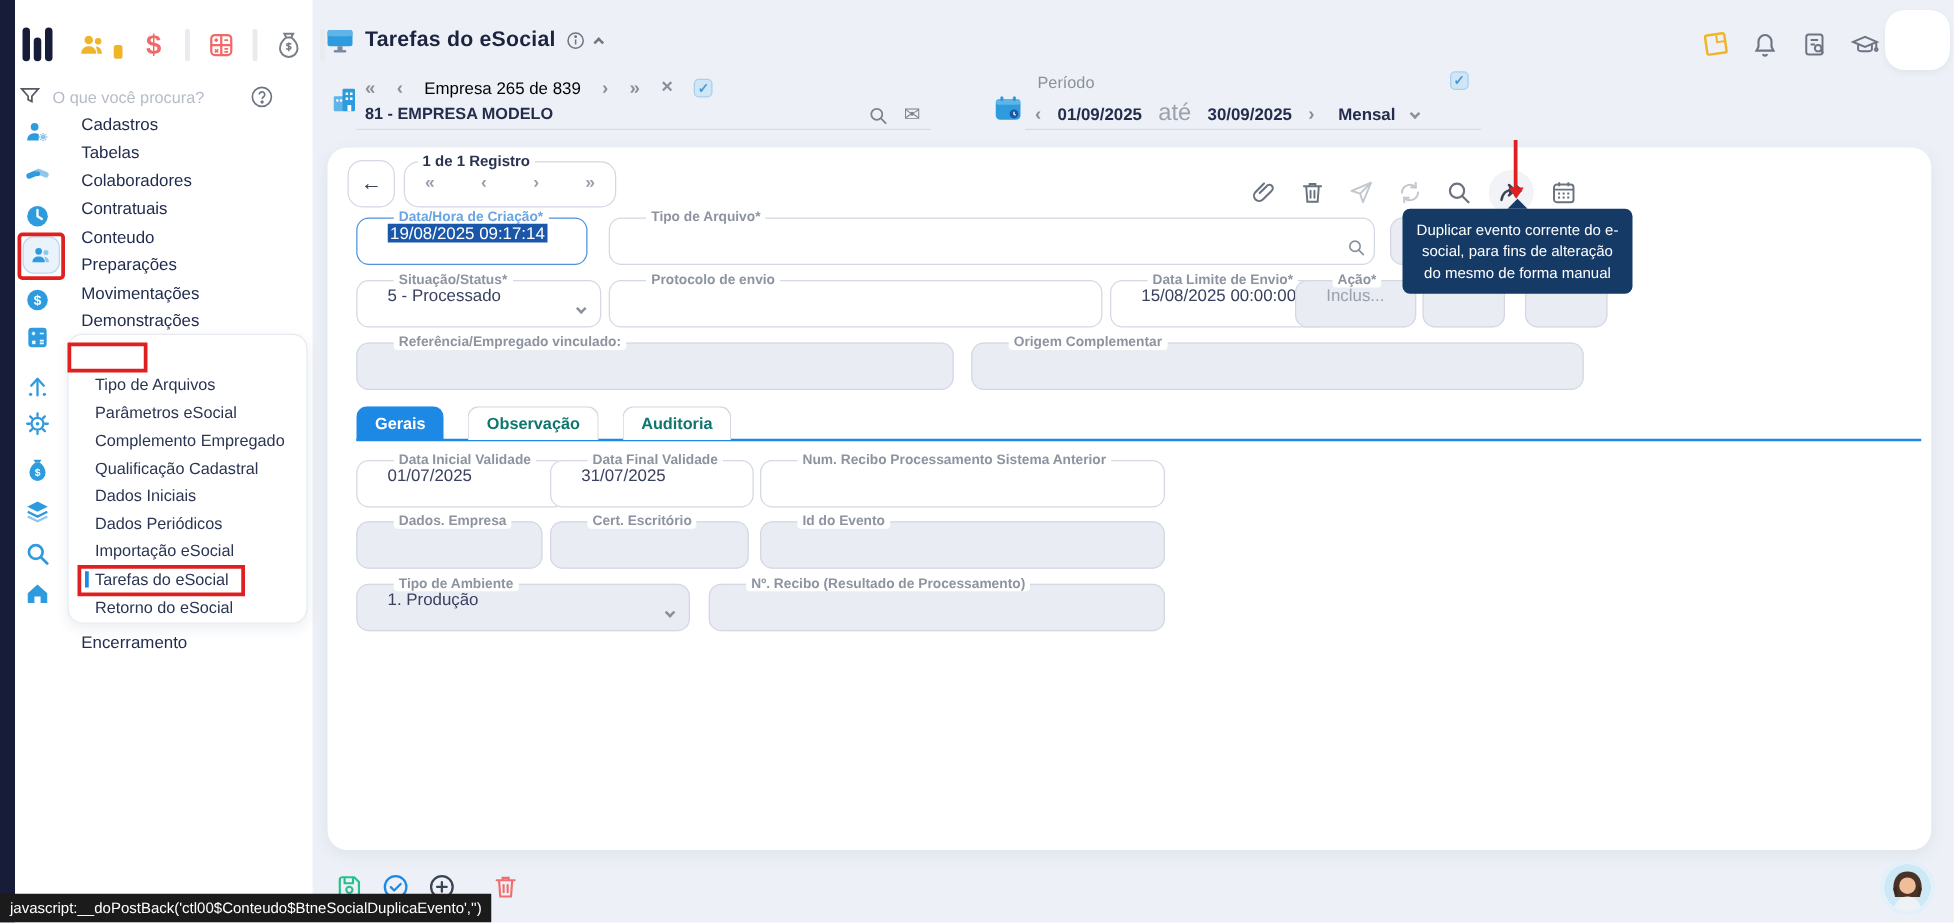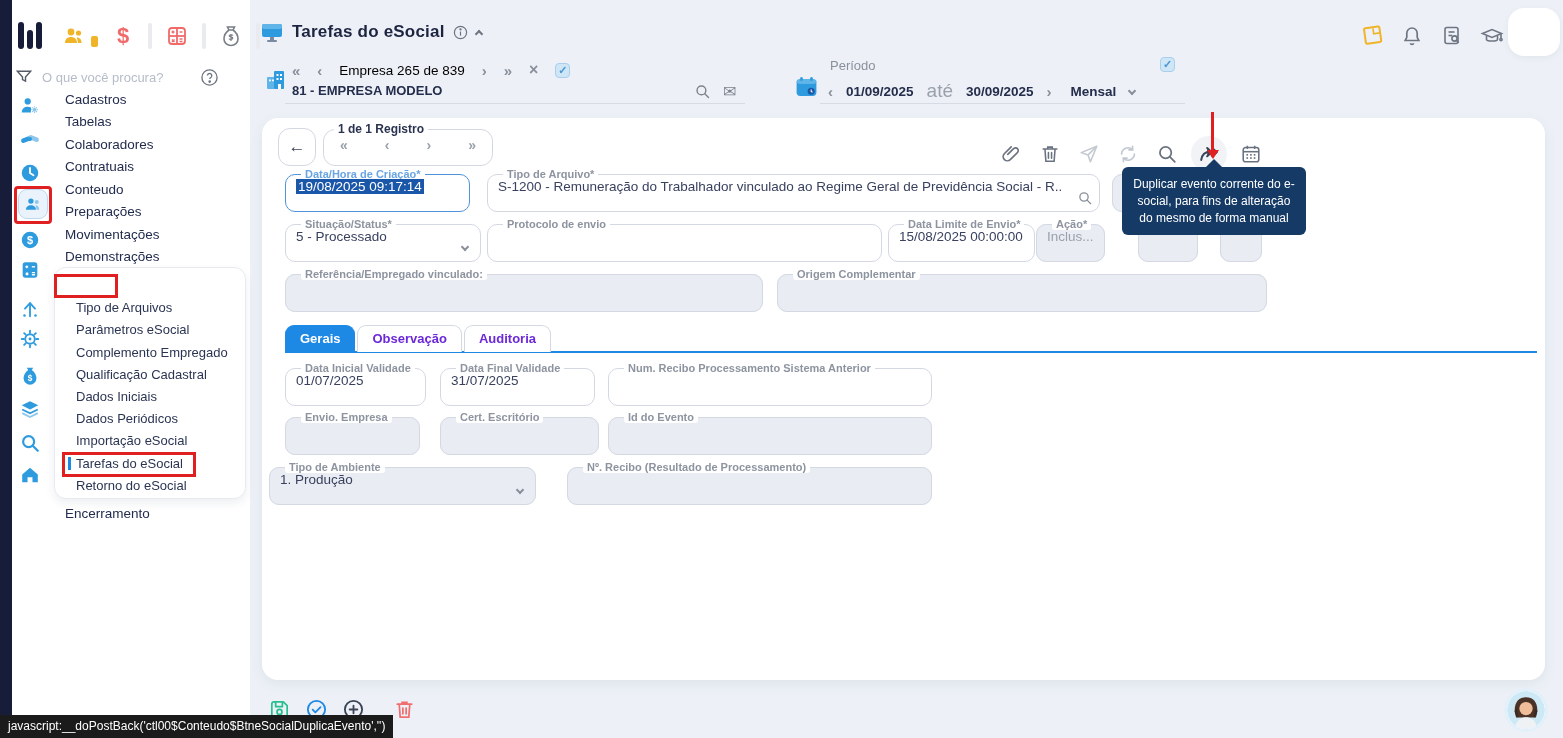--- a/index.html
+++ b/index.html
@@ -61,35 +61,35 @@
   #reg-fieldset legend { margin-left:10px; padding:0 4px; font-size:12px; font-weight:bold; color:#2a3350; }
   #reg-arrows { display:flex; justify-content:space-between; padding:1px 16px 0; color:#9aa1ac; font-size:14px; font-weight:bold; }
   #toolbar { left:1000px; top:136px; display:flex; align-items:center; gap:17px; }
   .tic { width:22px; height:22px; color:#6a7280; cursor:pointer; }
   .tic svg { width:22px; height:22px; display:block; }
   .tic.muted { color:#c3c8d0; }
   #dup-wrap { width:36px; height:36px; border-radius:50%; background:#f1f3f6; display:flex; align-items:center; justify-content:center; margin:0 -4px; }
   #dup-wrap .tic { color:#3a4356; }
 
   
-  fieldset.fld { position:absolute; height:44px; border:1px solid #d3d8e2; border-radius:10px; padding:0 10px; background:#fff; }
+  fieldset.fld { position:absolute; height:44px; border:1px solid #d3d8e2; border-radius:10px; padding:0 24px; background:#fff; }
   fieldset.fld legend { padding:0 4px; margin-left:5px; font-size:11px; font-weight:bold; color:#8d94a0; white-space:nowrap; background:#fff; border-radius:3px; }
   fieldset.fld .val { display:block; font-size:13.5px; color:#39415f; margin-top:-1px; white-space:nowrap; overflow:hidden; }
   fieldset.fld.blue { border:1.5px solid #4f93dd; }
   fieldset.fld.blue legend { color:#6aa5e3; }
   fieldset.fld.dis { background:#e9edf3; }
   fieldset.fld.dis legend { background:#fff; }
   .sel { background:#1b57a8; color:#fff !important; display:inline !important; padding:1px 2px; }
   .fld .fchv { position:absolute; right:12px; top:14px; }
   .fld .fsearch { position:absolute; right:6px; top:10px; width:16px; height:16px; color:#8a909b; }
   .graytxt { color:#9aa1ac !important; }
 
   
-  #tabs { left:285px; top:325px; display:flex; gap:2px; z-index:2; }
-  .tab { padding:5px 14px 6px; border:1px solid #d3d8e2; border-bottom:none; border-radius:9px 9px 0 0; background:#fff; color:#6d28d9; font-weight:bold; font-size:13px; cursor:pointer; }
+  #tabs { left:285px; top:325px; display:flex; gap:19px; z-index:2; }
+  .tab { padding:5px 14px 6px; border:1px solid #d3d8e2; border-bottom:none; border-radius:9px 9px 0 0; background:#fff; color:#0f766e; font-weight:bold; font-size:13px; cursor:pointer; }
   .tab.active { background:#1e88e5; color:#fff; border-color:#1e88e5; }
   #tabline { left:285px; top:351px; width:1252px; border-bottom:2px solid #1e88e5; }
 
   
   #tooltip { left:1122px; top:167px; width:184px; background:#153a66; color:#fff; border-radius:6px; padding:9px 8px; font-size:12px; line-height:1.4; text-align:center; z-index:50; }
   #tooltip::before { content:""; position:absolute; top:-8px; left:50%; margin-left:-8px; border:8px solid transparent; border-bottom:8px solid #153a66; border-top:none; }
 
   
   .bic { width:23px; height:23px; cursor:pointer; }
   .bic svg { width:23px; height:23px; display:block; }
@@ -478,21 +478,20 @@
 
 <div id="red-arrow" class="abs"></div>
 <div id="red-arrow-head" class="abs"></div>
 
 <fieldset class="fld blue" style="left:285px;top:168px;width:185px">
   <legend>Data/Hora de Criação*</legend>
   <span class="val"><span class="sel">19/08/2025 09:17:14</span></span>
 </fieldset>
 <fieldset class="fld" style="left:487px;top:168px;width:613px;padding-right:26px">
   <legend>Tipo de Arquivo*</legend>
-  <span class="val">S-1200 - Remuneração do Trabalhador vinculado ao Regime Geral de Previdência Social - R..</span>
   <span class="fsearch">
     <svg viewBox="0 0 24 24" fill="none" stroke="currentColor" stroke-width="2">
         <circle cx="10.5" cy="10.5" r="6.2"></circle>
         <line x1="15.2" y1="15.2" x2="20.5" y2="20.5" stroke-linecap="round"></line>
       </svg>
   </span>
 </fieldset>
 <fieldset class="fld dis" style="left:1112px;top:168px;width:158px">
     <legend>&nbsp;</legend>
   </fieldset>
@@ -543,32 +542,32 @@
 </fieldset>
 <fieldset class="fld" style="left:440px;top:362px;width:155px">
   <legend>Data Final Validade</legend>
   <span class="val">31/07/2025</span>
 </fieldset>
 <fieldset class="fld" style="left:608px;top:362px;width:324px">
   <legend>Num. Recibo Processamento Sistema Anterior</legend>
   <span class="val"></span>
 </fieldset>
 <fieldset class="fld dis" style="left:285px;top:411px;width:135px">
-  <legend>Envio. Empresa</legend>
+  <legend>Dados. Empresa</legend>
   <span class="val"></span>
 </fieldset>
 <fieldset class="fld dis" style="left:440px;top:411px;width:159px">
   <legend>Cert. Escritório</legend>
   <span class="val"></span>
 </fieldset>
 <fieldset class="fld dis" style="left:608px;top:411px;width:324px">
   <legend>Id do Evento</legend>
   <span class="val"></span>
 </fieldset>
-<fieldset class="fld dis" style="left:269px;top:461px;width:267px">
+<fieldset class="fld dis" style="left:285px;top:461px;width:267px">
   <legend>Tipo de Ambiente</legend>
   <span class="val">1. Produção</span>
   <span class="chv fchv"></span>
 </fieldset>
 <fieldset class="fld dis" style="left:567px;top:461px;width:365px">
   <legend>Nº. Recibo (Resultado de Processamento)</legend>
   <span class="val"></span>
 </fieldset>
 
 <div id="bottom-actions" class="abs">

